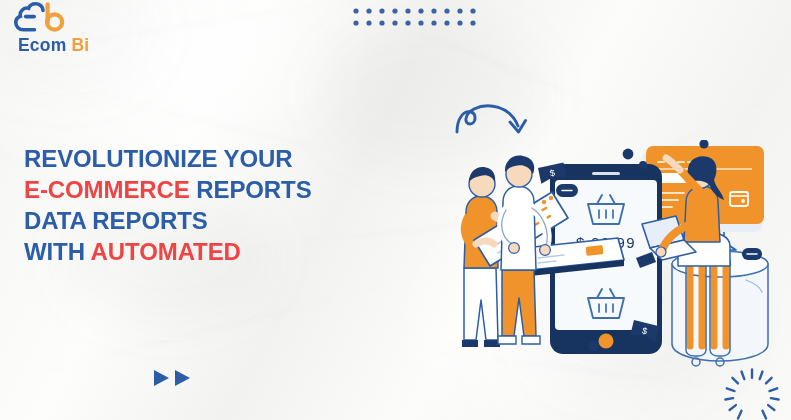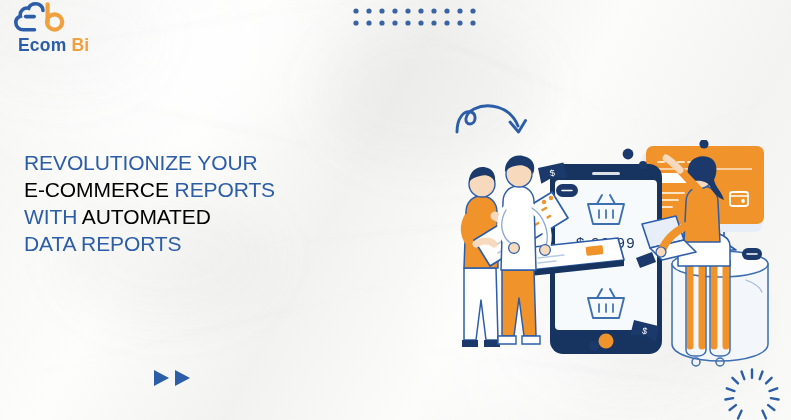--- a/index.html
+++ b/index.html
@@ -75,30 +75,30 @@
   
   .dot-grid { position: absolute; left: 352px; top: 6px; }
 
   
   .curved-arrow { position: absolute; left: 452px; top: 96px; }
 
   
   .headline {
     position: absolute;
     left: 24px;
-    top: 136px;
+    top: 128px;
     width: 430px;
-    font-size: 21px;
-    font-weight: normal;
+    font-size: 24px;
+    font-weight: bold;
     line-height: 1.285;
     letter-spacing: -0.1px;
     color: #2B5DA8;
   }
   .headline .ln { display: block; white-space: nowrap; }
-  .headline .hl-orange { color: #000000; }
+  .headline .hl-orange { color: #ef4444; }
 
   
   .play-arrows { position: absolute; left: 152px; top: 368px; }
 
   
   .sunburst { position: absolute; left: 712px; top: 368px; }
 
   
   .illustration { position: absolute; left: 446px; top: 140px; }
 </style>
@@ -166,22 +166,22 @@
 
   <svg class="curved-arrow" width="86" height="56" viewBox="0 0 86 56">
     <path d="M5 36 C5 22 12 14 19 16 C25 18 24 28 18 28 C12 28 12 18 22 13
              C36 6 58 10 66 30" fill="none" stroke="#2B5DA8" stroke-width="2.9" stroke-linecap="round"></path>
     <path d="M58 26 L66.5 36 L73.5 24.5" fill="none" stroke="#2B5DA8" stroke-width="2.9" stroke-linecap="round" stroke-linejoin="round"></path>
   </svg>
 
   <h1 class="headline">
     <span class="ln">REVOLUTIONIZE YOUR</span>
     <span class="ln"><span class="hl-orange">E-COMMERCE</span><span> REPORTS</span></span>
+    <span class="ln">DATA REPORTS</span>
     <span class="ln"><span>WITH </span><span class="hl-orange">AUTOMATED</span></span>
-    <span class="ln">DATA REPORTS</span>
   </h1>
 
   <svg class="play-arrows" width="44" height="20" viewBox="0 0 44 20">
     <path d="M2 2 L17 10 L2 18 Z" fill="#2B5DA8"></path>
     <path d="M23 2 L38 10 L23 18 Z" fill="#2B5DA8"></path>
   </svg>
 
   <svg class="sunburst" width="80" height="56" viewBox="0 0 80 80">
     <g stroke="#2B5DA8" stroke-width="3.4" stroke-linecap="round">
       <line x1="40" y1="2" x2="40" y2="14"></line>

